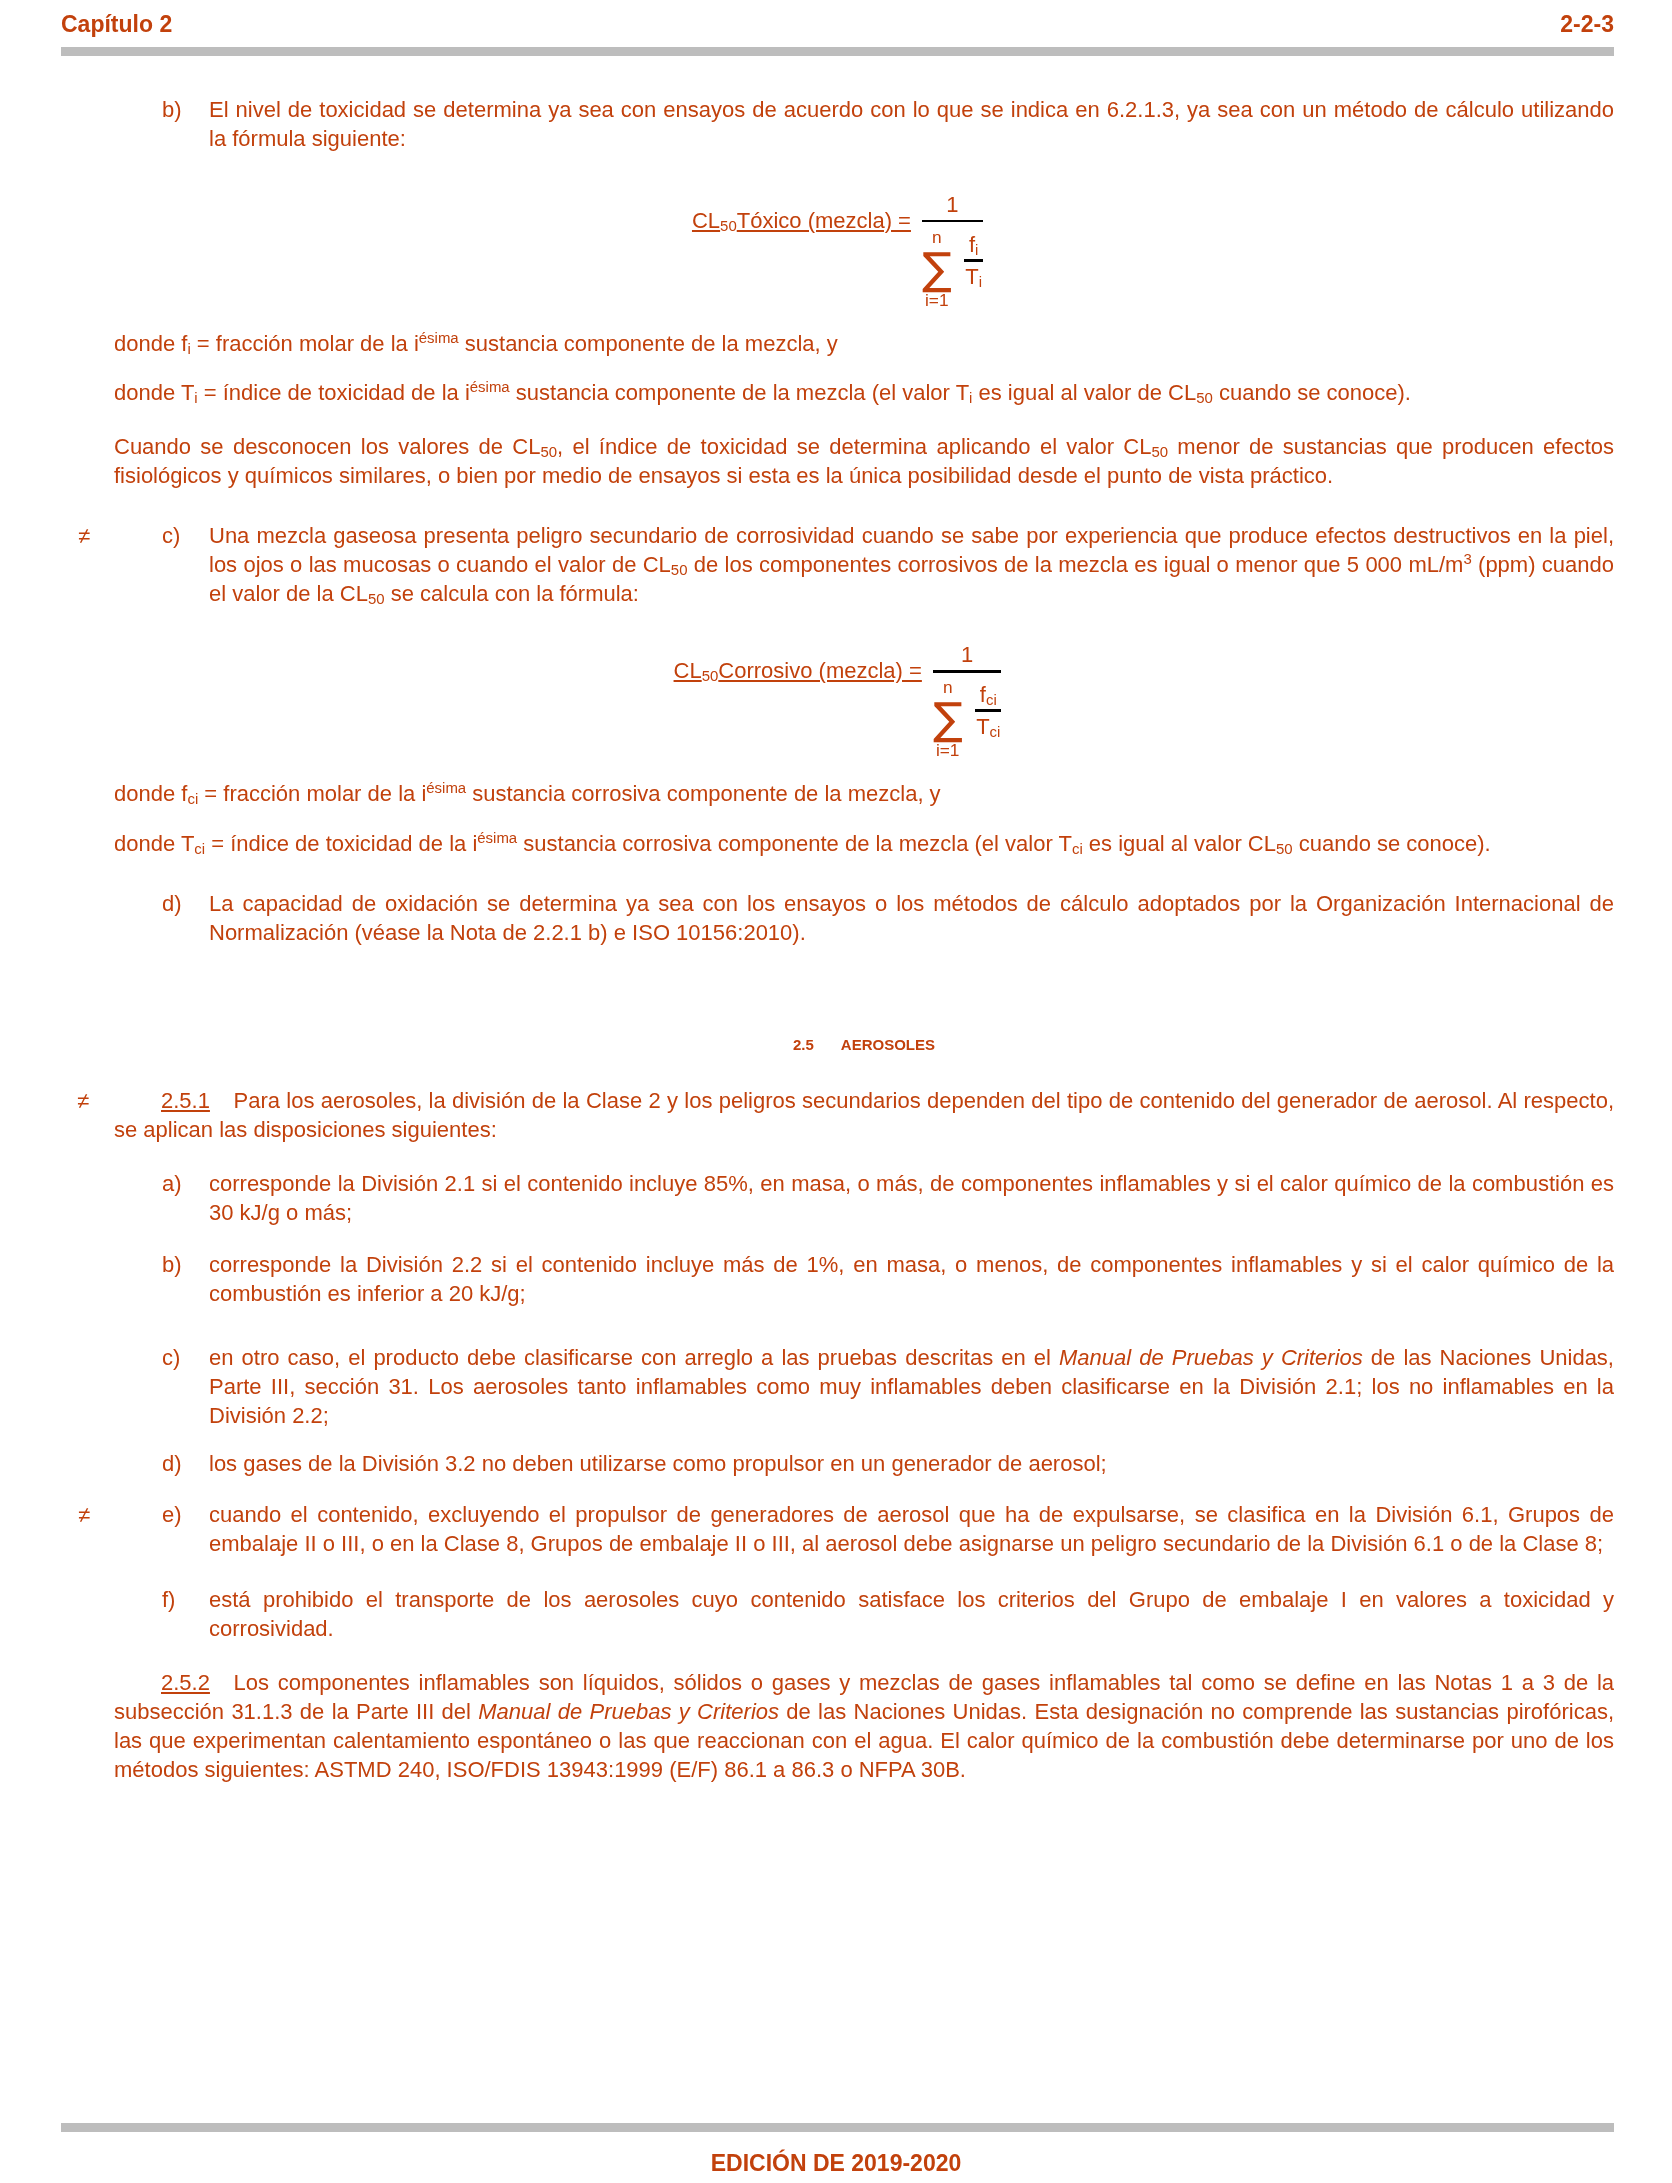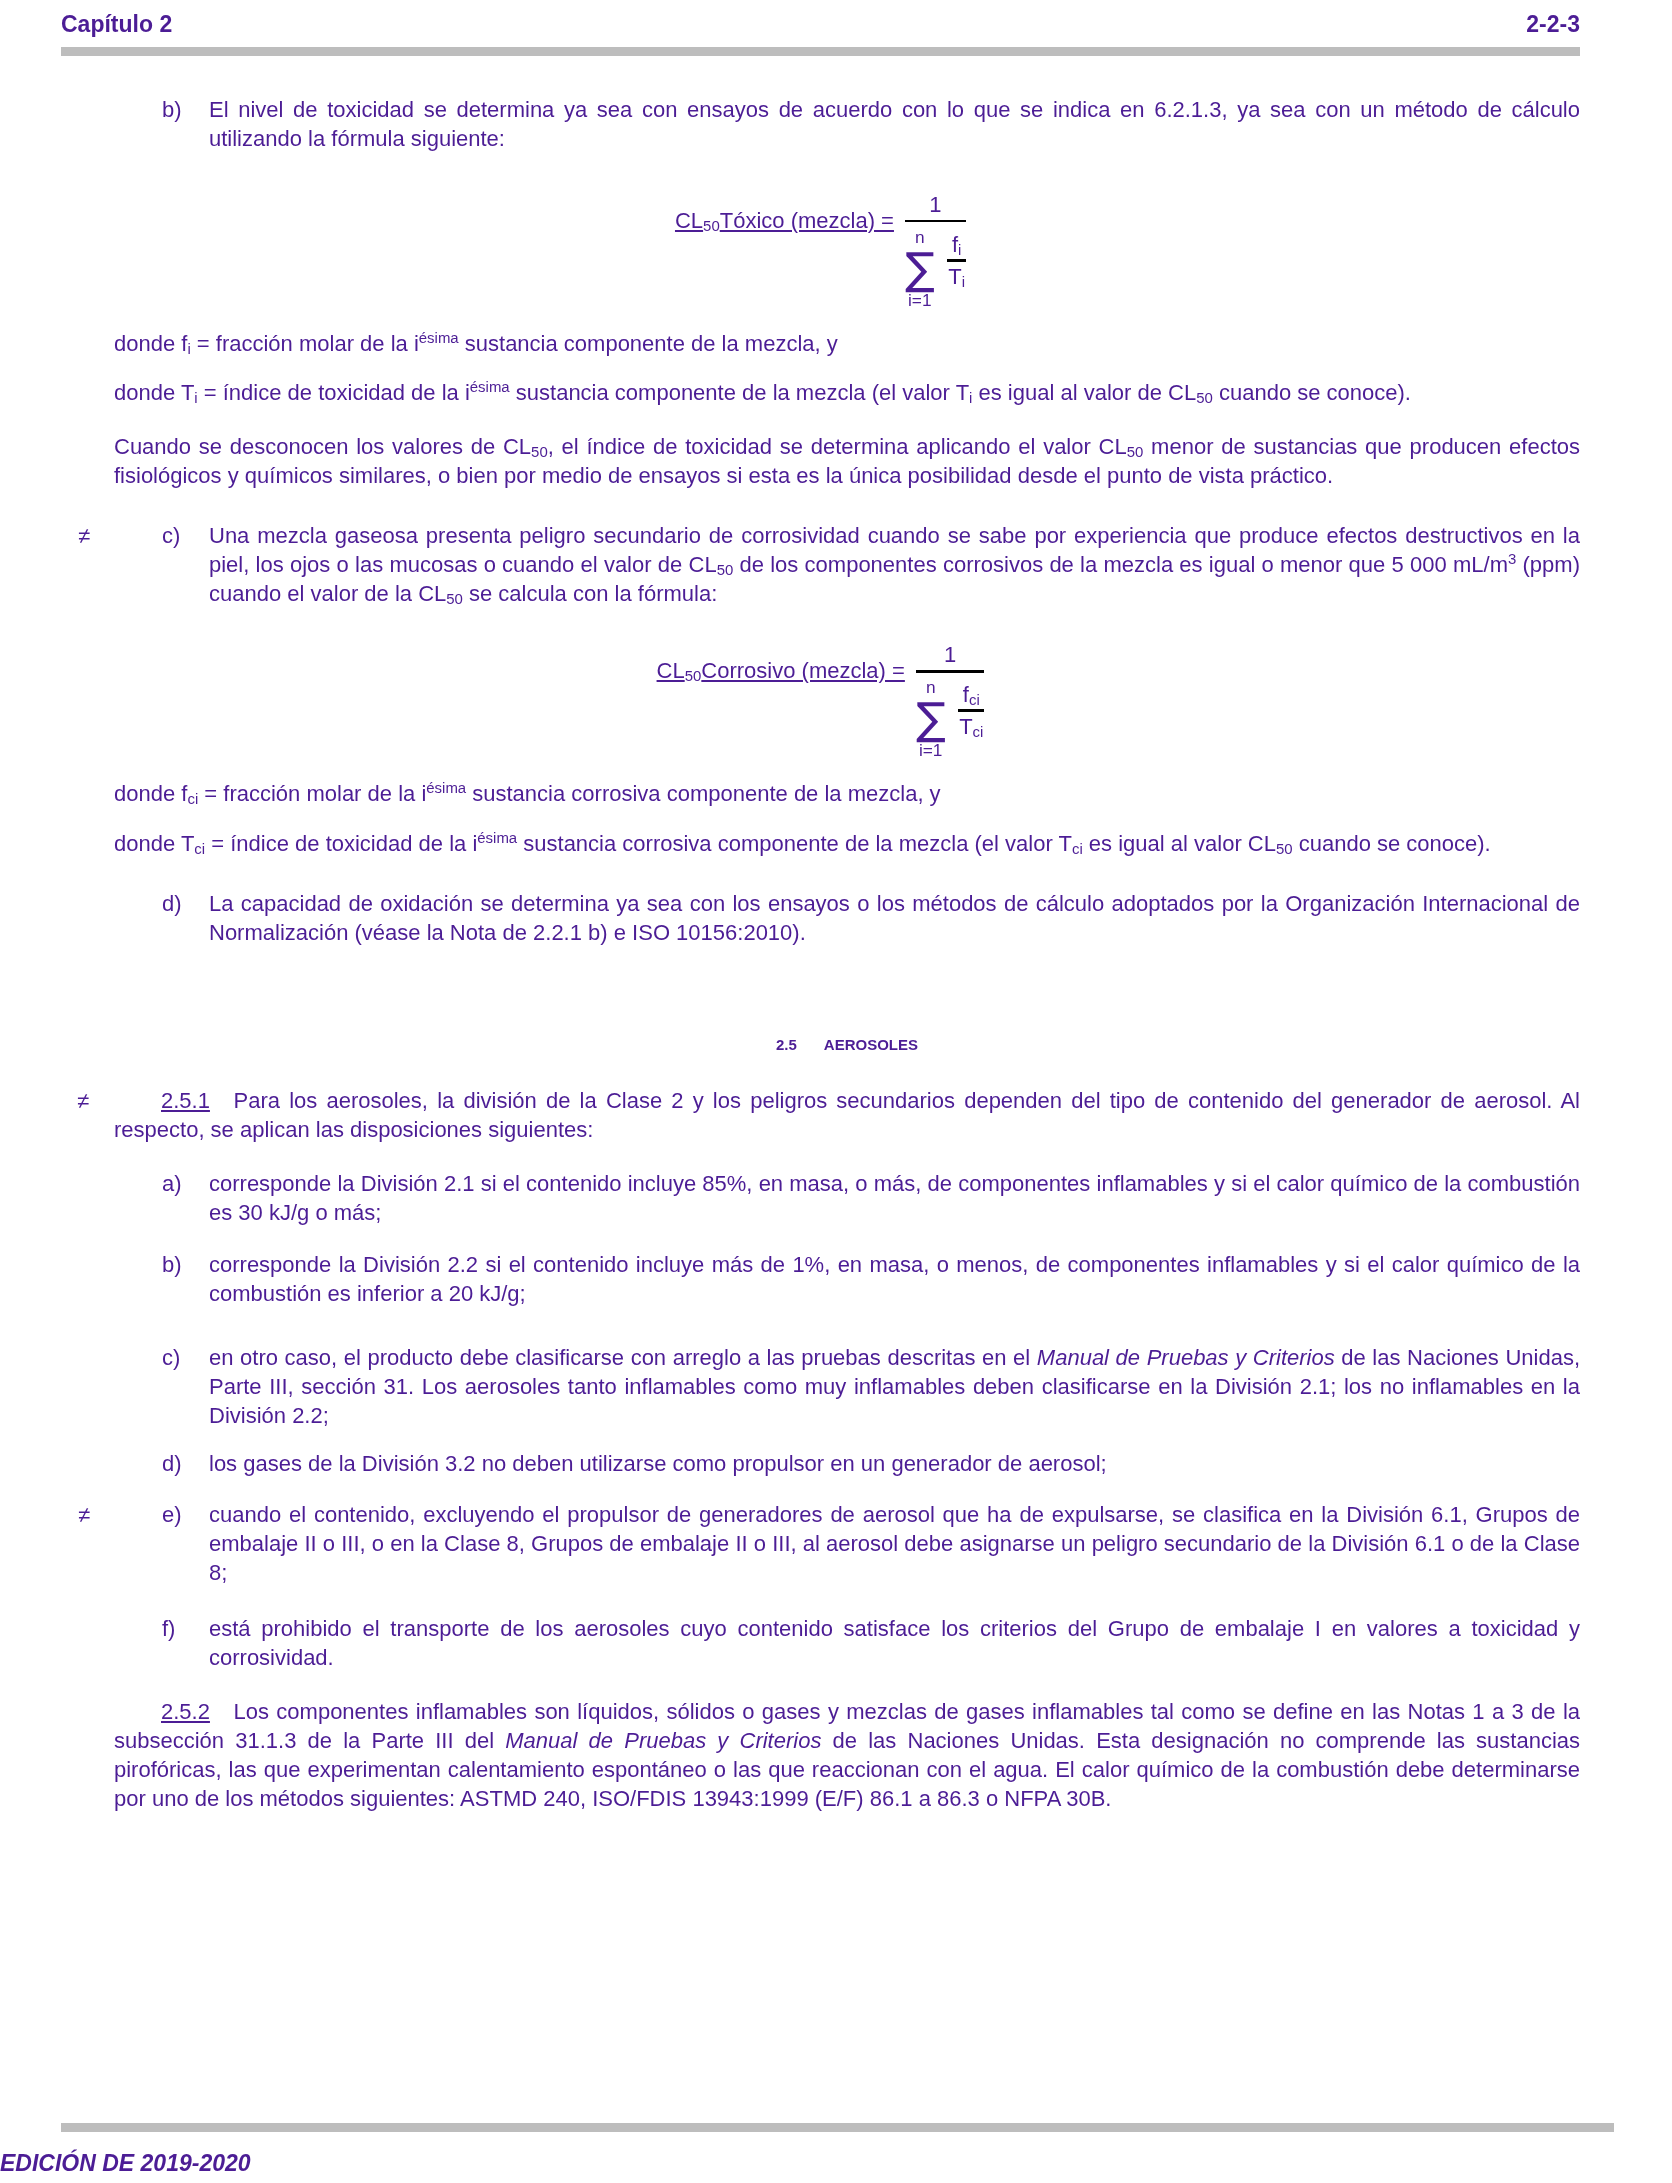--- a/index.html
+++ b/index.html
@@ -1,30 +1,30 @@
 <!DOCTYPE html>
 <html lang="es" style="font-size:12.6px"><head>
 <meta charset="utf-8">
 <style>
   html,body{margin:0;padding:0;background:#ffffff;}
   .page{
     position:relative;
     width:1672px;height:2183px;
-    background:#ffffff;color:#4c1d95;
+    background:#ffffff;color:#c2410c;
     font-family:"Liberation Sans", sans-serif;
     font-size:22px;line-height:29px;
     box-sizing:border-box;
-    padding:11px 92px 0 61px;
+    padding:11px 58px 0 61px;
     overflow:hidden;
   }
   
   .hdr{display:flex;justify-content:space-between;font-weight:bold;font-size:23px;line-height:27px;}
   .rule{height:8.7px;background:#bdbdbd;margin-top:9.4px;}
   .footer-rule{position:absolute;left:61px;right:58px;top:2123px;height:8.7px;background:#bdbdbd;}
-  .footer-text{position:absolute;left:0;right:0;top:2149px;text-align:left;font-weight:bold;font-size:23px;font-style:italic;}
+  .footer-text{position:absolute;left:0;right:0;top:2149px;text-align:center;font-weight:bold;font-size:23px;}
   
   .para{position:relative;margin:0 0 0 53px;text-align:justify;}
   .para.indent{text-indent:47px;}
   
   .li{position:relative;display:flex;margin-left:101px;}
   .li-label{flex:0 0 47px;}
   .li-text{flex:1;text-align:justify;}
   
   .neq{position:absolute;top:0;font-weight:normal;font-style:normal;}
   .li .neq{left:-84px;}

